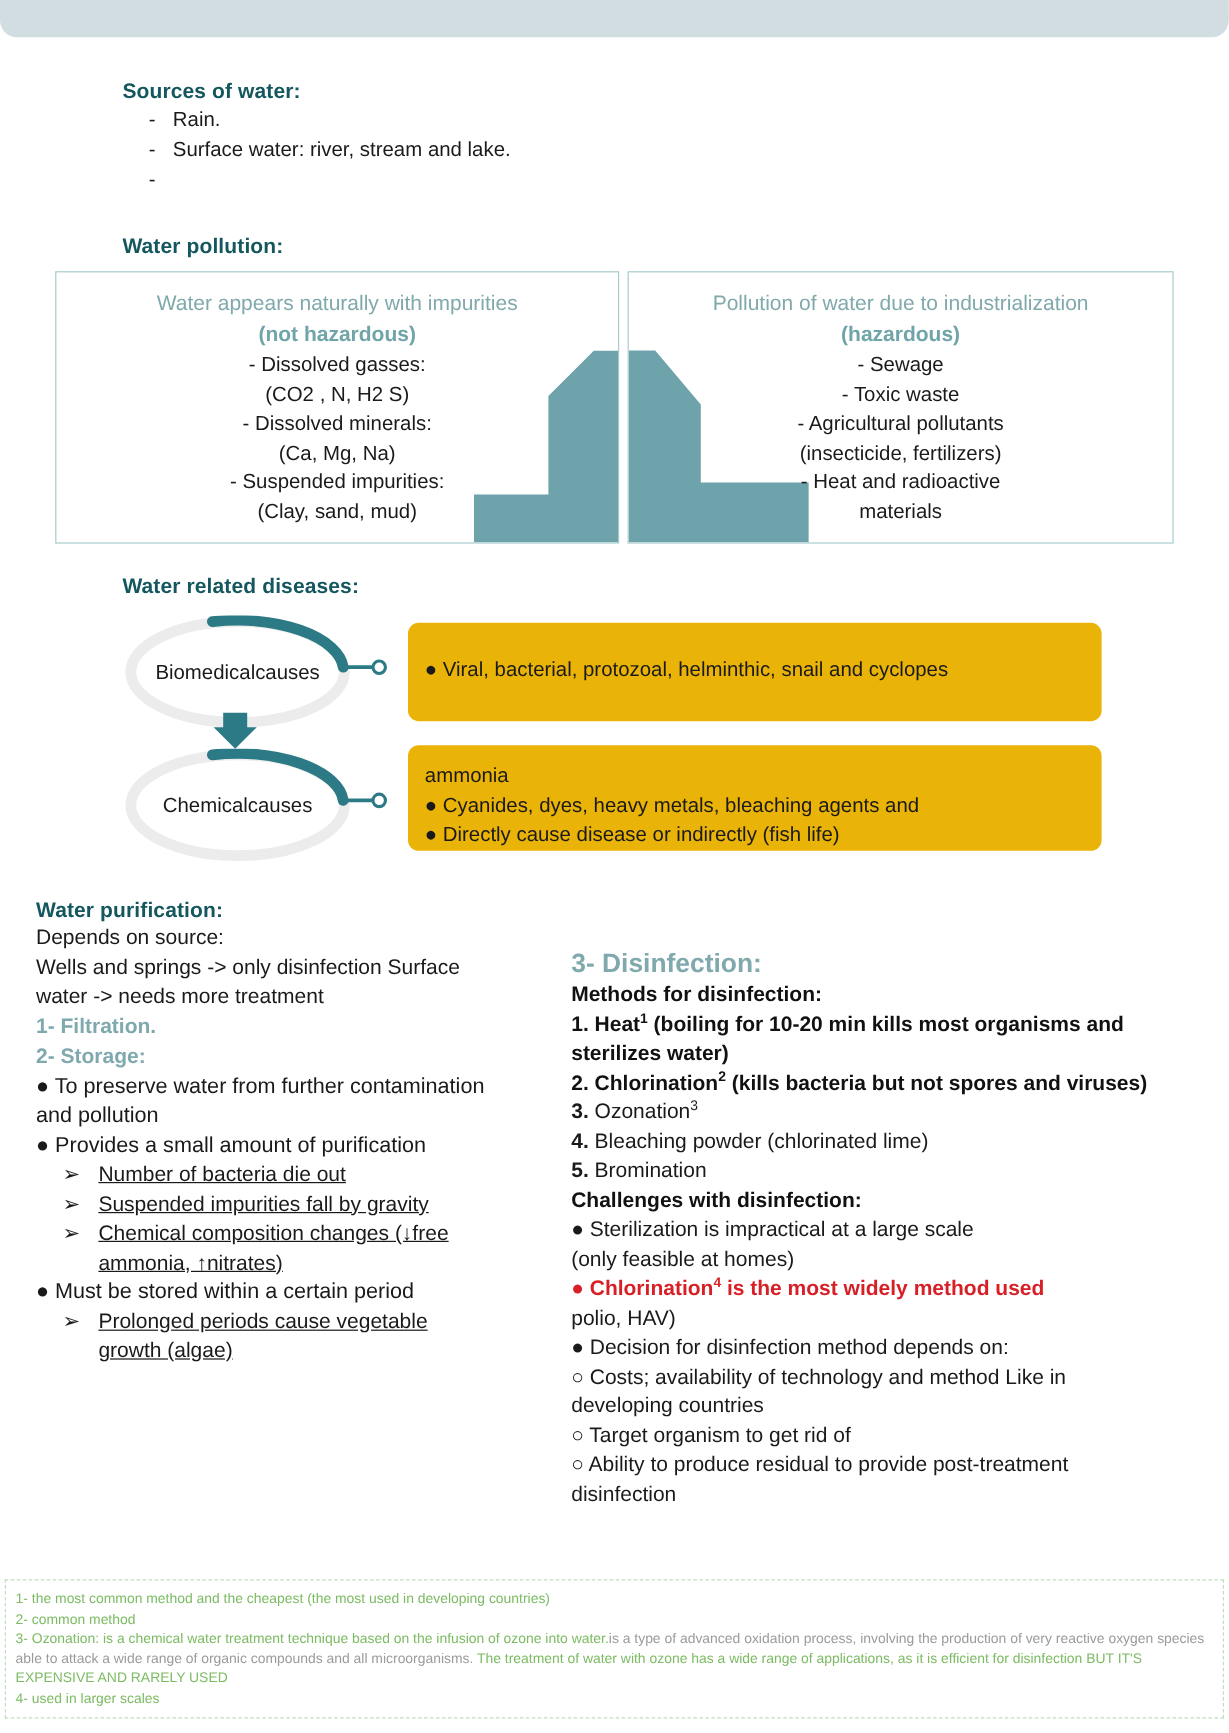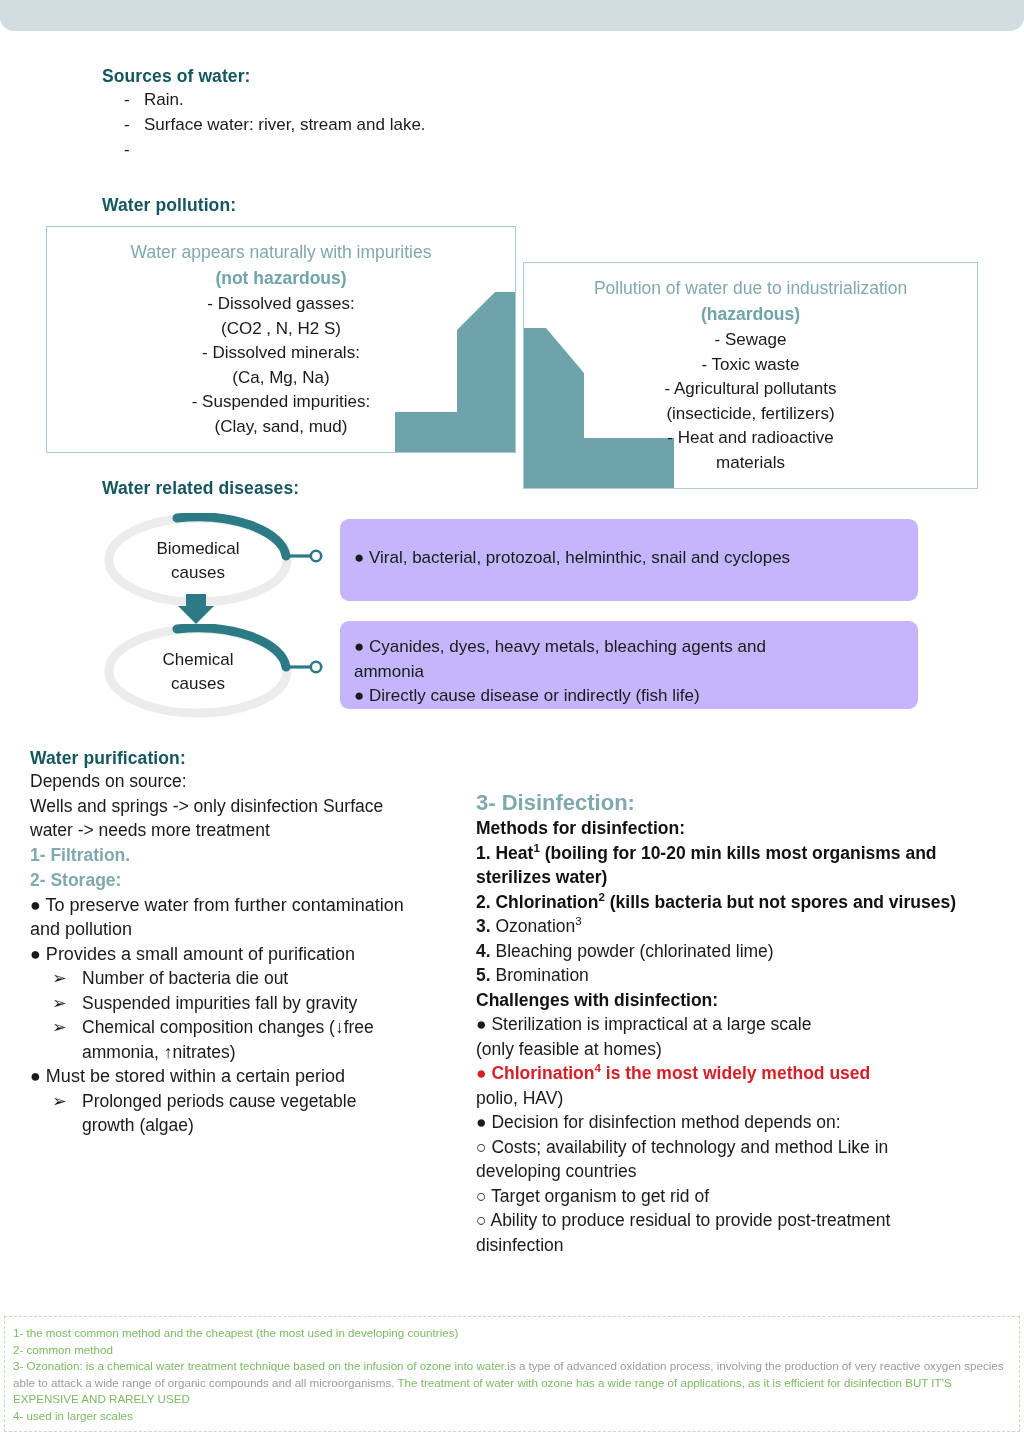--- a/index.html
+++ b/index.html
@@ -29,68 +29,68 @@
 
   #waterpollution-title{position:absolute;left:102px;top:195px;}
 
   
   .polbox{
     position:absolute;top:226px;height:227px;
     border:1.3px solid #a9cbcd;background:#ffffff;
     box-sizing:border-box;overflow:hidden;
   }
   #polbox-left{left:46px;width:470px;}
-  #polbox-right{left:523px;width:455px;margin-top:36px;}
+  #polbox-right{left:523px;width:455px;}
   .polbox .inner{position:relative;z-index:2;text-align:center;padding-top:13px;}
   .pol-head{
     font-size:17.5px;color:#80a9ac;line-height:25px;
   }
   .pol-sub{
     font-size:17.5px;color:#6fa4a8;font-weight:bold;line-height:27px;
   }
   .pol-line{font-size:17px;color:#1a1a1a;line-height:24.5px;}
   .deco{position:absolute;z-index:1;bottom:0;}
   #deco-left{right:0;width:120px;height:160px;}
   #deco-right{left:0;width:150px;height:175px;}
 
   
   #wrd-title{position:absolute;left:102px;top:478px;}
 
   .ellipse-wrap{position:absolute;width:230px;height:95px;}
   #ell-1{left:100px;top:513px;}
   #ell-2{left:100px;top:624px;}
   .ellipse-wrap .label{
     position:absolute;left:0;top:0;width:196px;height:95px;
-    display:flex;flex-direction:column;align-items:center;justify-content:center;
+    display:flex;flex-direction:row;align-items:center;justify-content:center;
     font-size:17px;color:#1a1a1a;line-height:24px;text-align:center;
     z-index:3;pointer-events:none;
   }
   #arrow-down{position:absolute;left:176px;top:592px;width:40px;height:34px;}
 
   .graybox{
-    position:absolute;background:#c4b5fd;border-radius:9px;
+    position:absolute;background:#eab308;border-radius:9px;
     font-size:17px;color:#1a1a1a;line-height:24.5px;
     box-sizing:border-box;
   }
   #gbox-1{left:340px;top:519px;width:578px;height:82px;padding:27px 0 0 14px;}
   #gbox-2{left:340px;top:621px;width:578px;height:88px;padding:14px 0 0 14px;}
 
   
   #col-left{position:absolute;left:30px;top:748px;width:420px;}
   #col-right{position:absolute;left:476px;top:790px;width:525px;}
 
   .lead{font-size:17.5px;line-height:24.5px;color:#1a1a1a;}
   .step{font-size:17.5px;font-weight:bold;color:#7fa9ad;line-height:25px;}
   .bul{font-size:18px;line-height:24.5px;color:#1a1a1a;}
   .sub{
     font-size:17.5px;line-height:24.5px;color:#1a1a1a;
     display:flex;
   }
   .sub .gl{flex:0 0 52px;padding-left:22px;box-sizing:border-box;}
-  .sub .tx{flex:1;}
+  .sub .tx{flex:1;text-decoration:underline;}
 
   #col-right .rtitle{font-size:22px;font-weight:bold;color:#7fa9ad;line-height:26px;}
   #col-right .bold{font-size:17.5px;font-weight:bold;line-height:24.5px;color:#111;}
   #col-right .num{font-size:17.5px;line-height:24.5px;color:#1a1a1a;}
   #col-right .num b{font-weight:bold;}
   #col-right .red{font-size:17.5px;font-weight:bold;color:#d81f26;line-height:24.5px;}
   sup{font-size:.66em;vertical-align:super;line-height:0;}
 
   
   #footnotes{
@@ -186,22 +186,22 @@
     <span>Chemical</span>
     <span>causes</span>
   </div>
 </div>
 
 <div id="gbox-1" class="graybox">
   <div>● Viral, bacterial, protozoal, helminthic, snail and cyclopes</div>
 </div>
 
 <div id="gbox-2" class="graybox">
+  <div>ammonia</div>
   <div>● Cyanides, dyes, heavy metals, bleaching agents and</div>
-  <div>ammonia</div>
   <div>● Directly cause disease or indirectly (fish life)</div>
 </div>
 
 <div id="col-left">
   <div class="h-teal">Water purification:</div>
   <div class="lead">Depends on source:</div>
   <div class="lead">Wells and springs -&gt; only disinfection Surface</div>
   <div class="lead">water -&gt; needs more treatment</div>
   <div class="step">1- Filtration.</div>
   <div class="step">2- Storage:</div>

